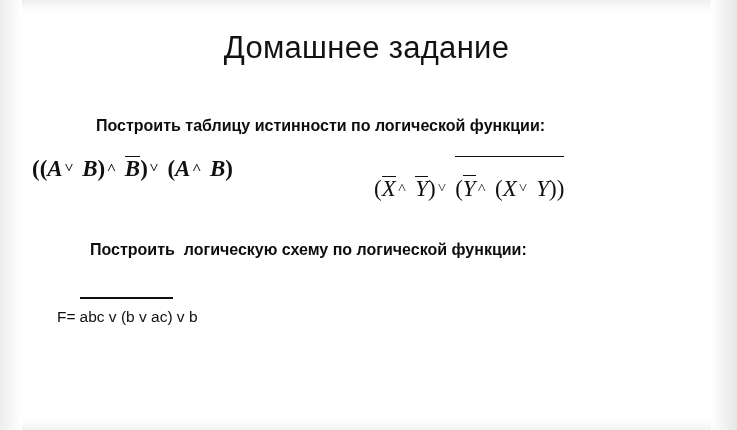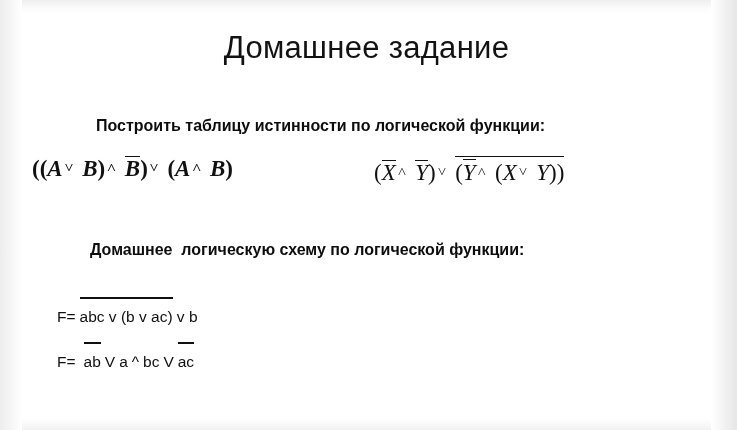--- a/index.html
+++ b/index.html
@@ -97,21 +97,21 @@
   .bar2 {
     border-top: 1.6px solid #111111;
     display: inline-block;
     line-height: 1.05;
     padding-top: 1px;
   }
   
   .longbar {
     border-top: 1.7px solid #111111;
     display: inline-block;
-    padding-top: 2px;
+    padding-top: 18px;
     line-height: 1.0;
   }
 
   
   .f-line {
     position: absolute;
     font-family: "Liberation Sans", sans-serif;
     font-size: 15.5px;
     color: #101010;
     white-space: nowrap;
@@ -145,24 +145,21 @@
     <div id="task1-heading" class="task-heading">Построить таблицу истинности по логической функции:</div>
 
     <div id="formula-1" class="formula">
       <span>((</span><span class="fvar">A</span><span class="fop">˅</span><span class="fspace"></span><span class="fvar">B</span><span>)</span><span class="fop">˄</span><span class="fspace"></span><span class="bar fvar">B</span><span>)</span><span class="fop">˅</span><span class="fspace"></span><span>(</span><span class="fvar">A</span><span class="fop">˄</span><span class="fspace"></span><span class="fvar">B</span><span>)</span>
     </div>
 
     <div id="formula-2" class="formula">
       <span>(</span><span class="bar fvar">X</span><span class="fop">˄</span><span class="fspace"></span><span class="bar fvar">Y</span><span>)</span><span class="fop">˅</span><span class="fspace"></span><span class="longbar"><span>(</span><span class="bar2 fvar">Y</span><span class="fop">˄</span><span class="fspace"></span><span>(</span><span class="fvar">X</span><span class="fop">˅</span><span class="fspace"></span><span class="fvar">Y</span><span>))</span></span>
     </div>
 
-    <div id="task2-heading" class="task-heading">Домашнее  логическую схему по логической функции:</div>
+    <div id="task2-heading" class="task-heading">Построить  логическую схему по логической функции:</div>
 
     <div id="f-line-1" class="f-line">
       <span>F=</span><span class="fgap"></span><span class="fbar">abc v (b v ac)</span><span> v b</span>
     </div>
 
-    <div id="f-line-2" class="f-line">
-      <span>F=</span><span class="fgap"></span><span class="fgap"></span><span class="fbar">ab</span><span class="fgap"></span><span>V</span><span class="fgap"></span><span>a</span><span class="fgap"></span><span>^</span><span class="fgap"></span><span>bc</span><span class="fgap"></span><span>V</span><span class="fgap"></span><span class="fbar">ac</span>
-    </div>
 
   </div>
 </div>
 
 </body></html>

